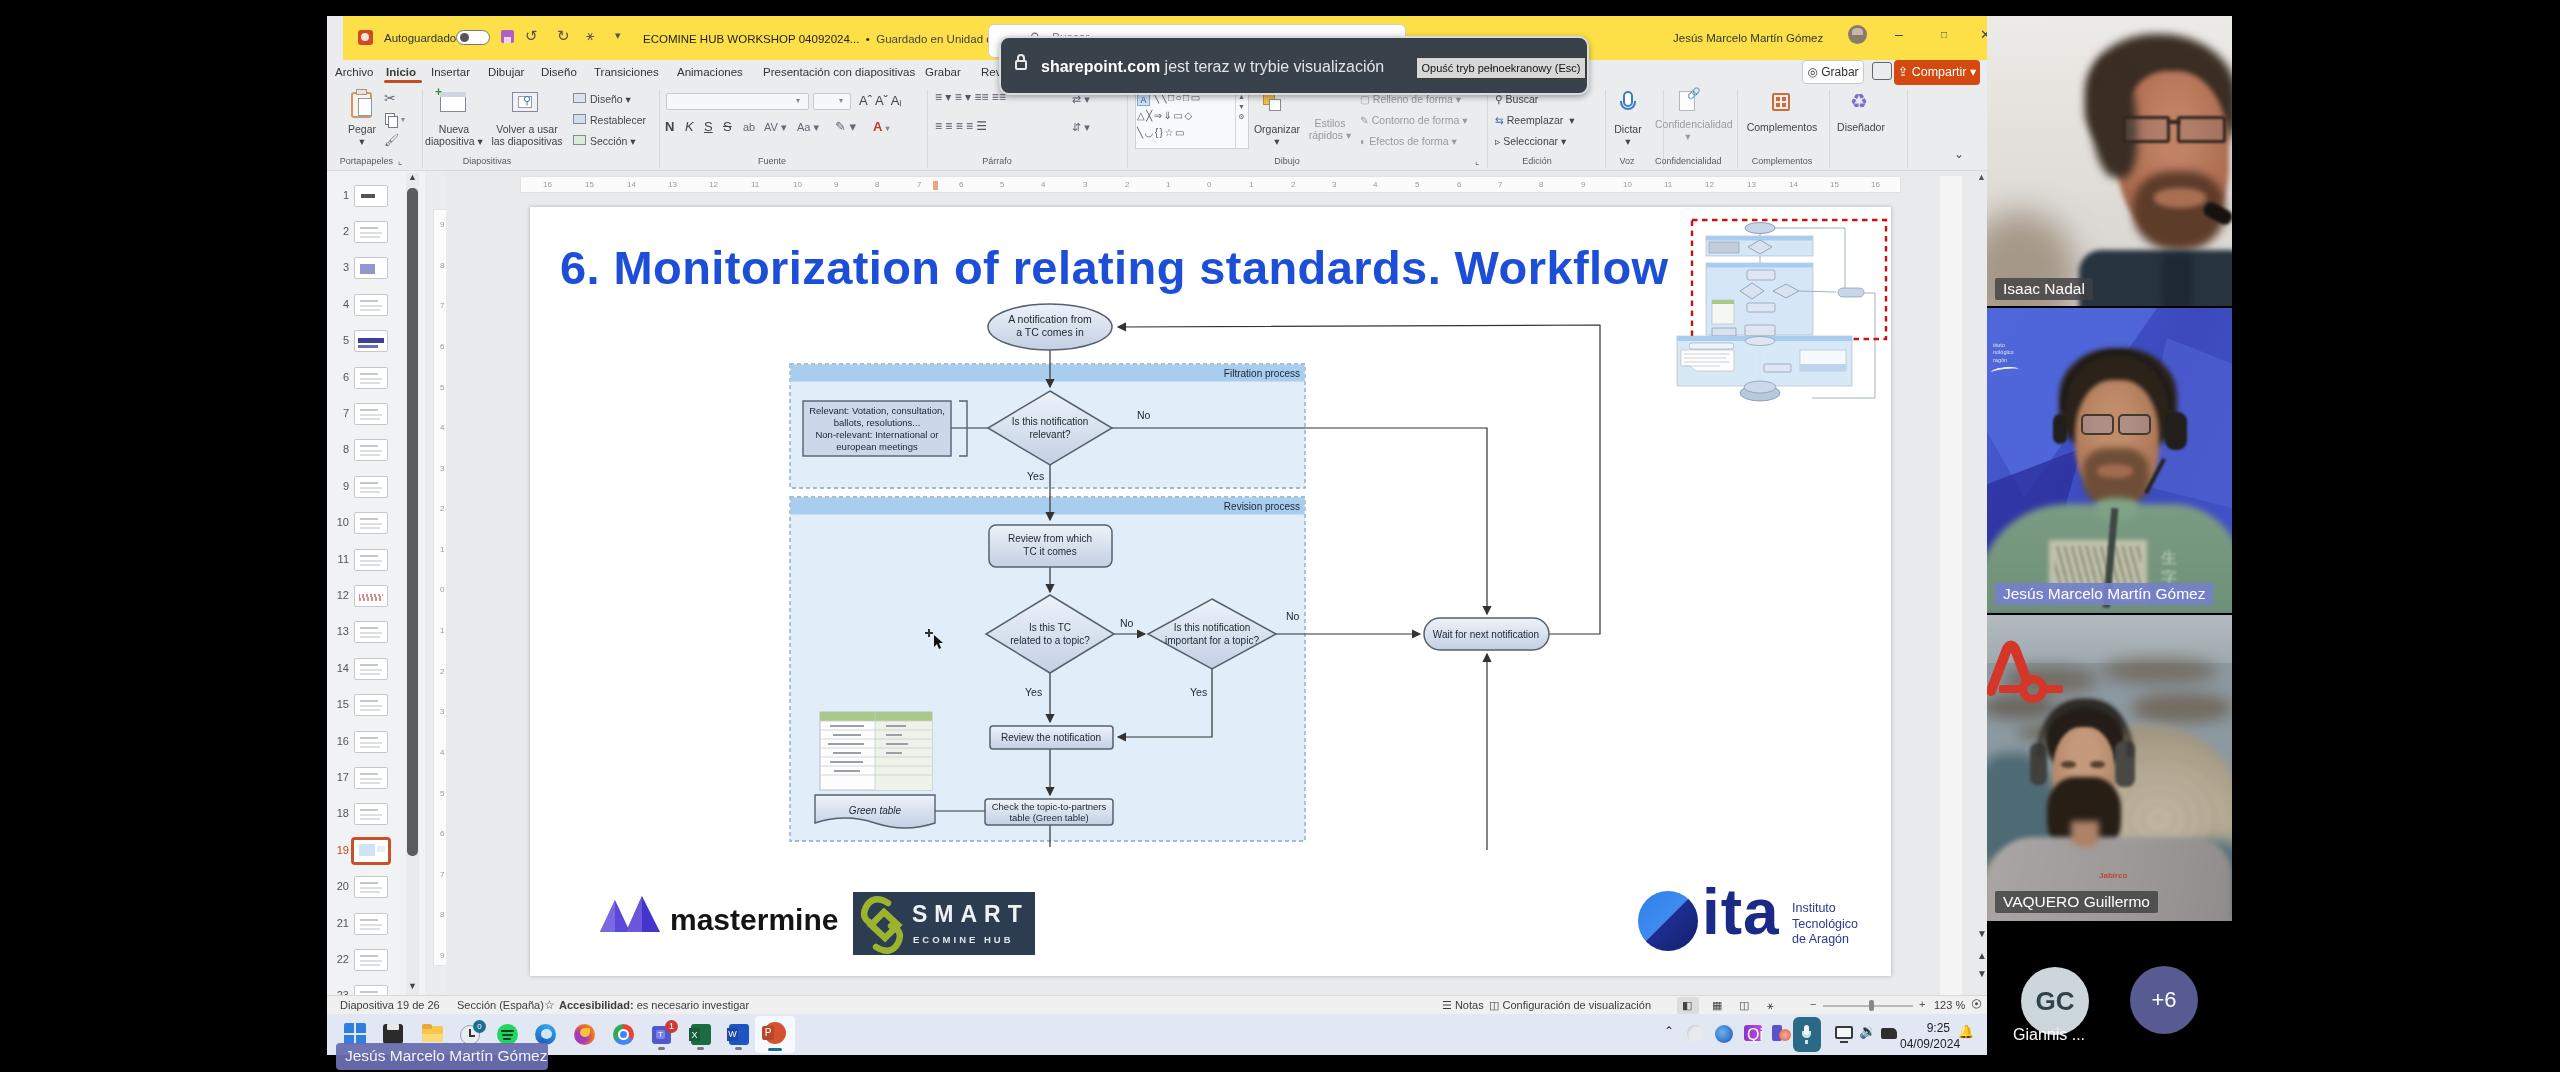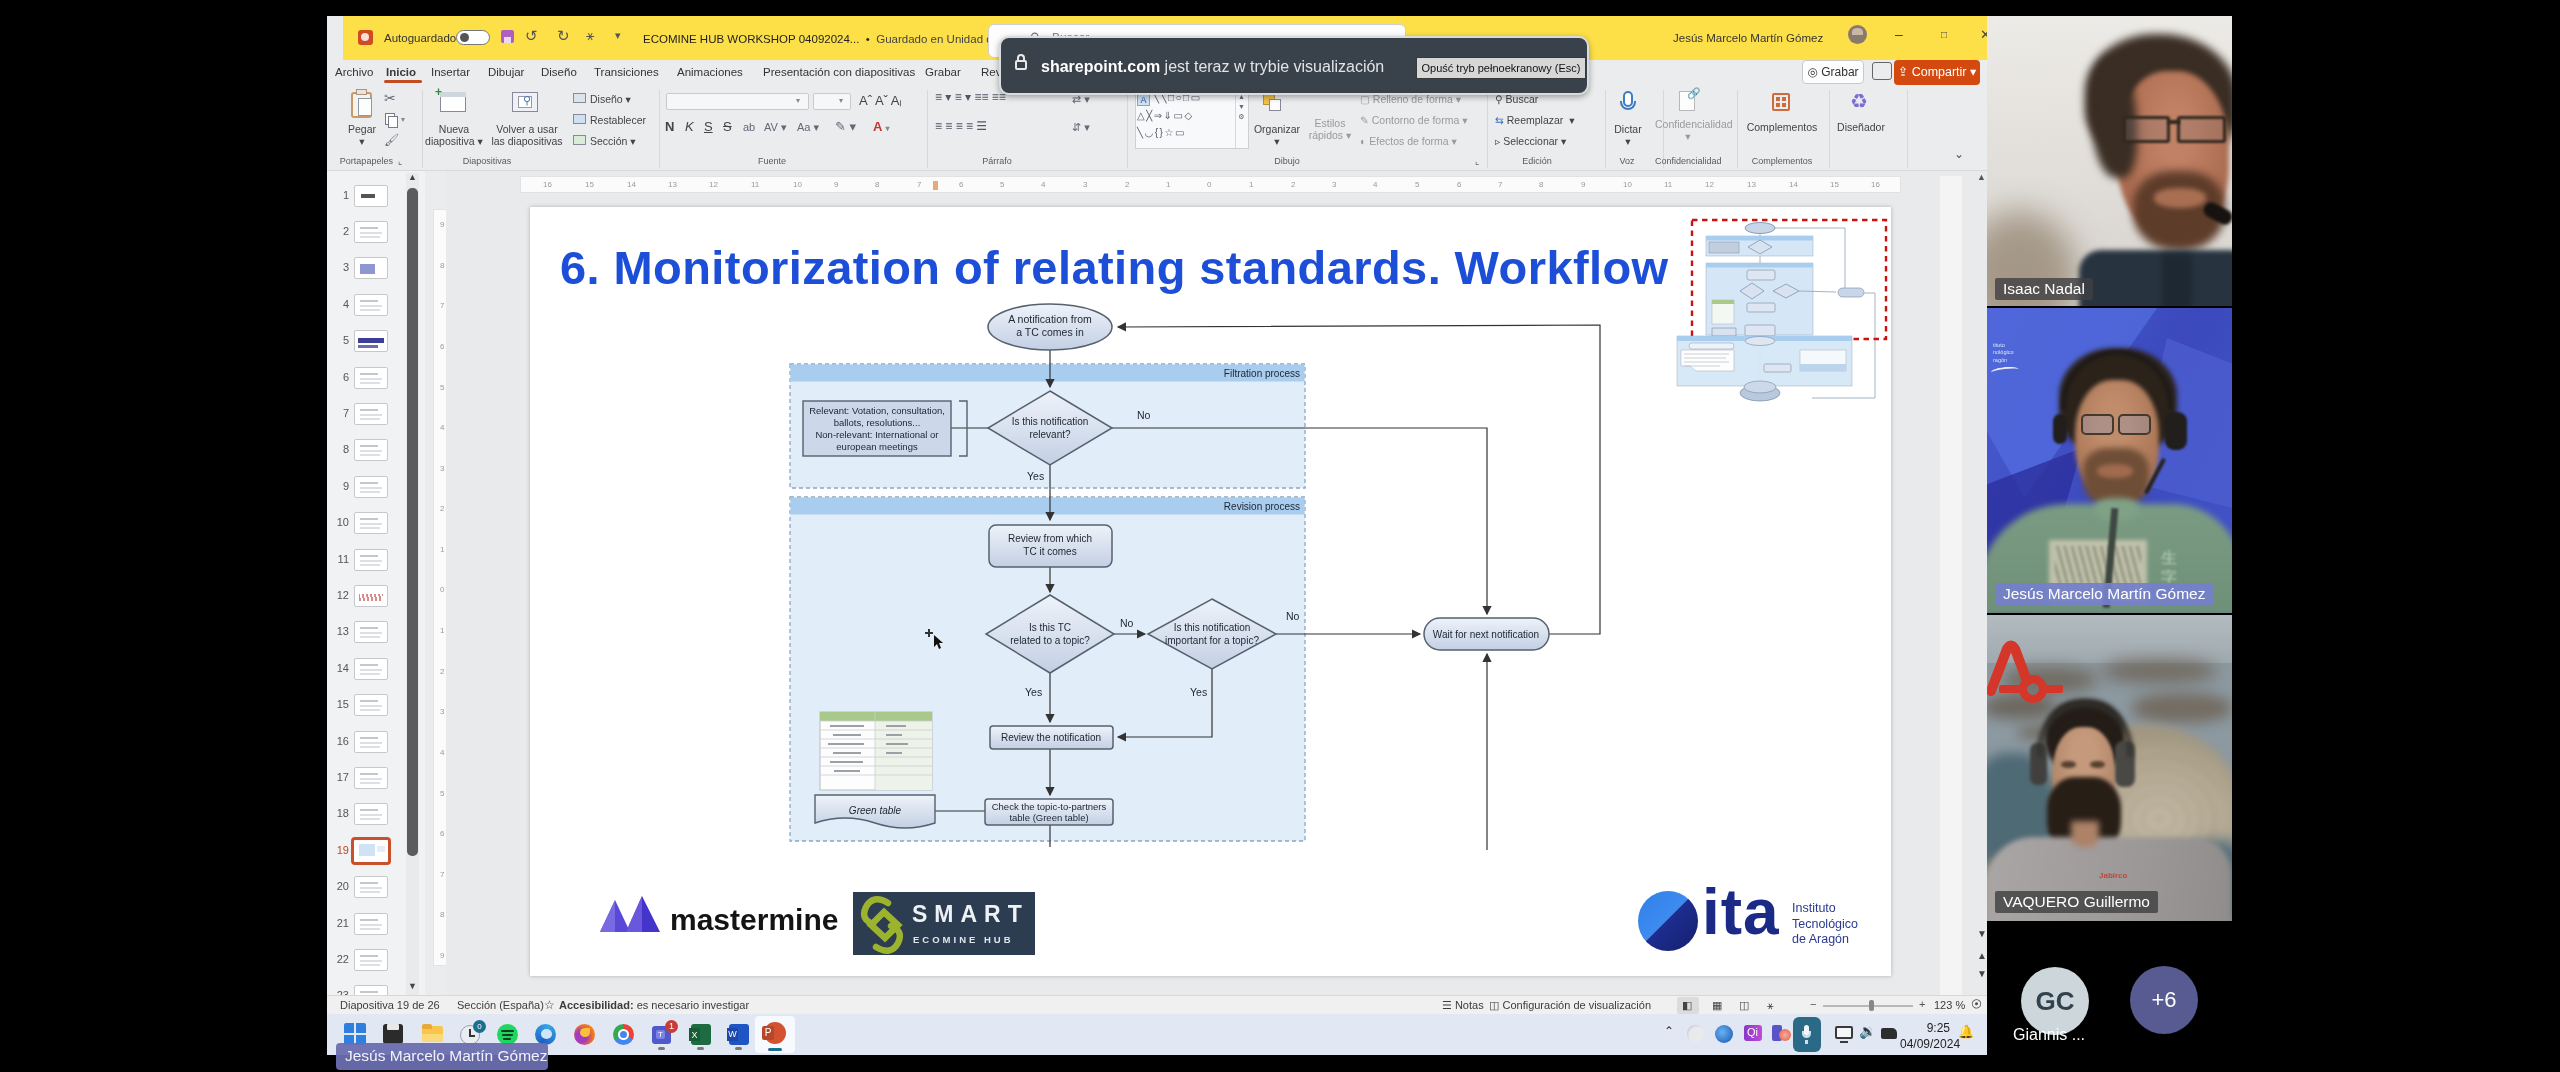--- a/index.html
+++ b/index.html
@@ -654,21 +654,21 @@
 
     <div class="abs" style="left:428px; top:2px; width:40px; height:37px; background:#f6f9fd; border-radius:4px;"></div>
     <div class="abs" style="left:437px; top:8px; width:22px; height:22px; border-radius:50%; background:#d35230;"></div>
     <div class="abs" style="left:435px; top:12px; width:12px; height:14px; background:#b7472a; border-radius:2px; color:#fff; font-size:10px; line-height:14px; text-align:center;">P</div>
     <div class="abs" style="left:441px; top:34px; width:14px; height:3px; background:#1b6e8f; border-radius:2px;"></div>
 
     <span class="abs" style="left:1337px; top:10px; font-size:12px; color:#333;">⌃</span>
     <div class="abs" style="left:1360px; top:11px; width:17px; height:17px; border-radius:50%; background:radial-gradient(circle at 60% 60%, #e8eaec 55%, #9aa2ab);"></div>
     <div class="abs" style="left:1388px; top:11px; width:18px; height:18px; border-radius:50%; background:radial-gradient(circle at 40% 40%, #6ab2ee, #1455b4);"></div>
     <div class="abs" style="left:1417px; top:11px; width:18px; height:16px; border-radius:3px; background:linear-gradient(90deg,#8a37c8,#c04ad8);"></div>
-    <span class="abs" style="left:1420px; top:12px; font-size:11px; color:#fff;">Qi</span>
+    <span class="abs" style="left:1420px; top:12px; font-size:16px; color:#fff;">Qi</span>
     <div class="abs" style="left:1445px; top:11px; width:10px; height:16px; border-radius:2px; background:#5a52c8;"></div>
     <div class="abs" style="left:1452px; top:15px; width:12px; height:12px; border-radius:50%; background:radial-gradient(circle at 50% 50%, #f5b0a0, #e05a3a);"></div>
 
     <div class="abs" style="left:1466px; top:3px; width:28px; height:35px; background:#2a6a86; border-radius:6px;"></div>
     <div class="abs" style="left:1477px; top:11px; width:5px; height:11px; background:#f2f6f8; border-radius:3px;"></div>
     <div class="abs" style="left:1475px; top:17px; width:9px; height:7px; border:2px solid #cfe0e8; border-top:none; border-radius:0 0 6px 6px;"></div>
     <div class="abs" style="left:1478px; top:26px; width:3px; height:4px; background:#cfe0e8;"></div>
 
     <div class="abs" style="left:1508px; top:12px; width:18px; height:13px; border:2px solid #3a3a3a; border-radius:2px; background:#f4f6f8;"></div>
     <div class="abs" style="left:1513px; top:27px; width:8px; height:2px; background:#3a3a3a;"></div>

